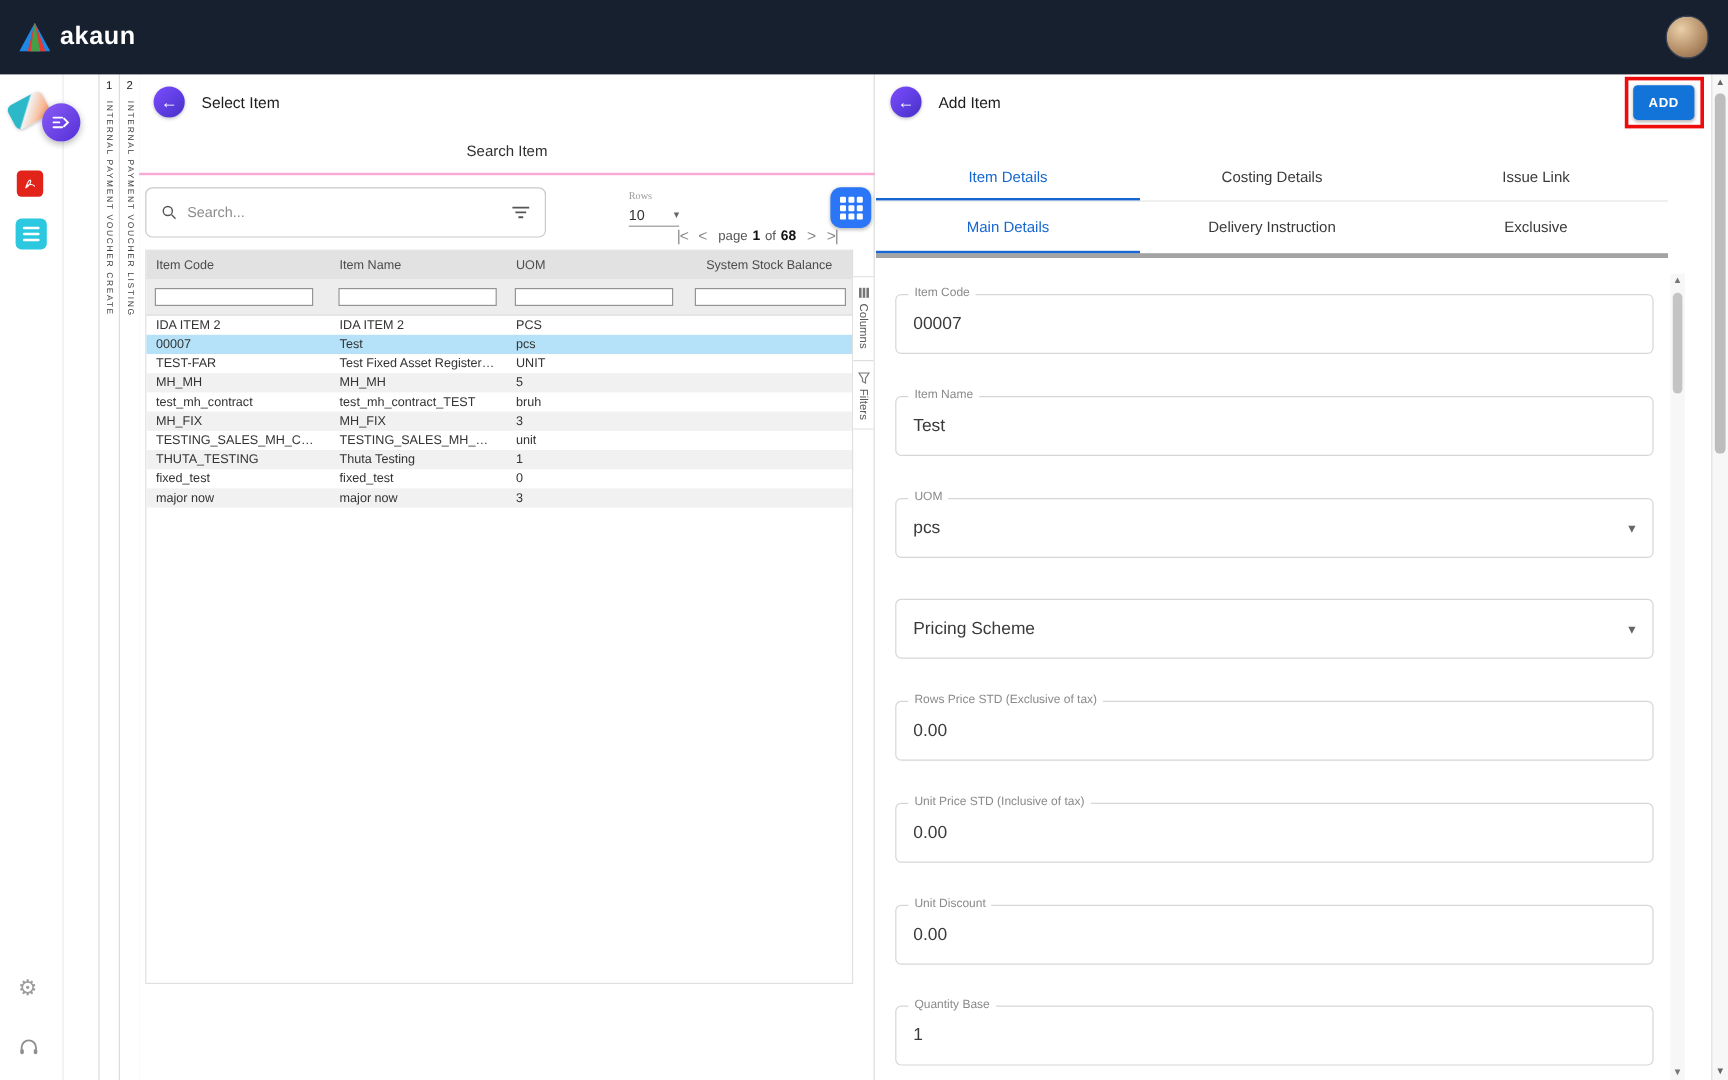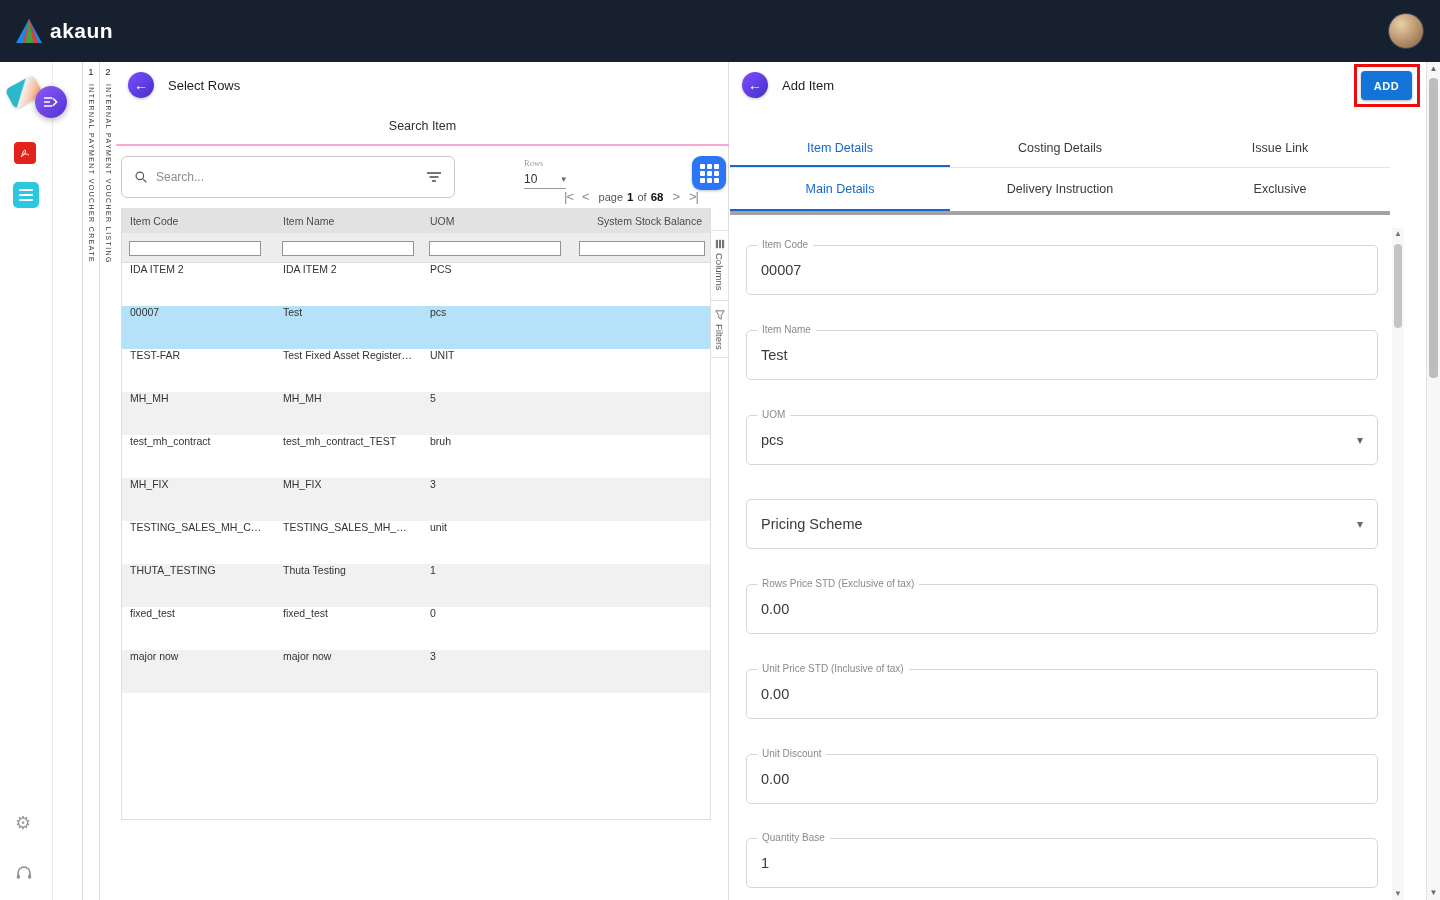--- a/index.html
+++ b/index.html
@@ -79,26 +79,26 @@
 
   .grid-btn { position:absolute; left:576px; top:94px; width:34px; height:34px; border-radius:9px;
     background:#2a76f6; display:grid; grid-template-columns:repeat(3,5px); grid-template-rows:repeat(3,5px);
     gap:2px; align-content:center; justify-content:center; cursor:pointer; box-shadow:0 1px 3px rgba(0,0,0,.25); }
   .grid-btn i { background:#fff; border-radius:1px; }
 
   .table { position:absolute; left:5px; top:146px; width:590px; height:612px; border:1px solid #e0e0e0; }
   .thead { display:flex; background:#e2e2e2; height:24px; align-items:center; }
   .th { font-size:10.5px; color:#4c4c4c; padding:0 8px; cursor:pointer; }
   .c1 { width:153px; } .c2 { width:147px; } .c3 { width:150px; } .c4 { width:138px; }
-  .th.c4 { text-align:right; }
+  .th.c4 { text-align:center; }
   .tfilter { display:flex; height:30px; background:#ededed; align-items:center; border-bottom:1px solid #ddd; }
   .tfilter .fcell { padding:0 7px; }
   .tfilter input { width:132px; height:15px; border:1px solid #949494; background:#fff; outline:none; }
   .tfilter .c4 input { width:126px; }
-  .rows .trow { display:flex; height:43px; font-size:10.5px; color:#333; cursor:pointer; }
+  .rows .trow { display:flex; height:16px; align-items:center; font-size:10.5px; color:#333; cursor:pointer; }
   .rows .trow:nth-child(even) { background:#f1f1f1; }
   .rows .trow.selected { background:#b5e2f8; }
   .tc { padding:0 8px; white-space:nowrap; overflow:hidden; text-overflow:ellipsis; }
   .tc.c4 { text-align:right; }
 
   .side-tools { position:absolute; left:595px; top:168px; width:18px; border:1px solid #e3e3e3;
     border-left:none; display:flex; flex-direction:column; align-items:center; padding:6px 0; background:#fff; }
   .side-tool { display:flex; flex-direction:column; align-items:center; gap:4px; cursor:pointer; padding:2px 0; }
   .side-tool .vtxt { writing-mode:vertical-rl; font-size:9.5px; color:#5a5a5a; }
   .side-div { width:100%; height:1px; background:#ddd; margin:7px 0; }
@@ -203,21 +203,21 @@
     </div>
     <div class="wstab">
       <span class="num">2</span>
       <span class="vlabel">INTERNAL PAYMENT VOUCHER LISTING</span>
     </div>
   </div>
 
   <div class="select-panel">
     <div class="panel-head">
       <div class="back-btn">←</div>
-      <span class="panel-title">Select Rows</span>
+      <span class="panel-title">Select Item</span>
     </div>
 
     <div class="search-tab">
       <span>Search Item</span>
     </div>
 
     <div class="search-box">
       <svg width="14" height="14" viewBox="0 0 24 24">
         <circle cx="10" cy="10" r="6.5" fill="none" stroke="#555" stroke-width="2"></circle>
         <line x1="15.5" y1="15.5" x2="21" y2="21" stroke="#555" stroke-width="2"></line>

